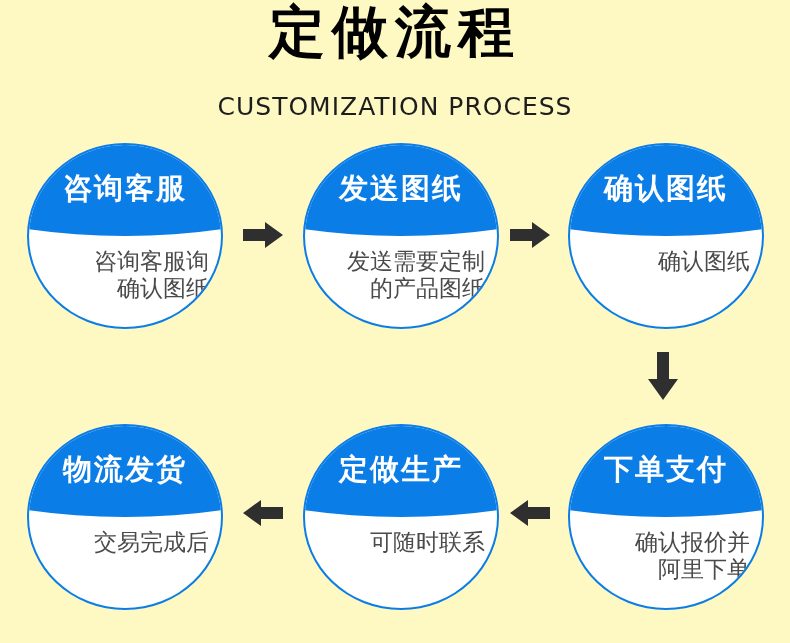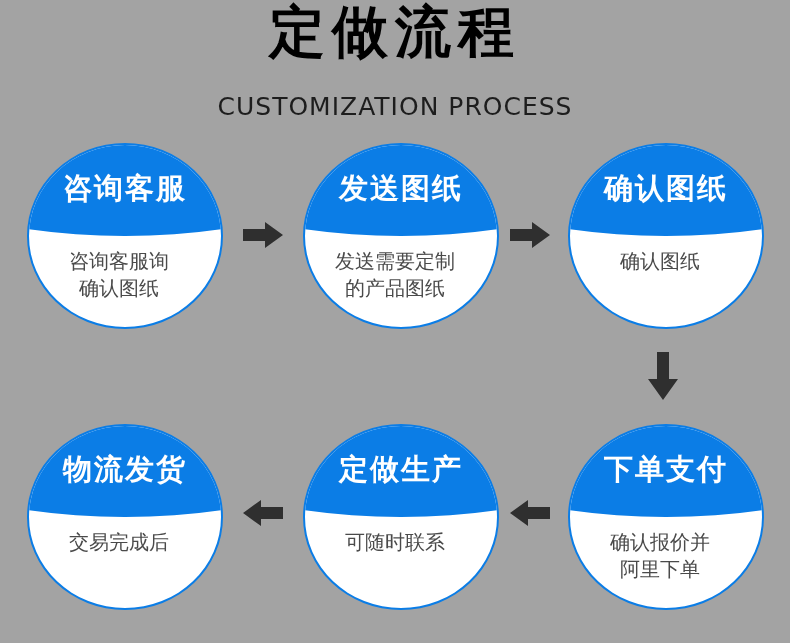--- a/index.html
+++ b/index.html
@@ -1,19 +1,19 @@
 <!DOCTYPE html>
 <html><head>
 <meta charset="utf-8">
 <style>
   html,body { margin:0; padding:0; background:#fff; }
   #stage {
     position:relative;
     width:790px; height:643px;
-    background:#a3a3a3;
+    background:#fef9c3;
     overflow:hidden;
     font-family:"DejaVu Sans","Liberation Sans",sans-serif;
   }
 
   
   .hdr-title {
     position:absolute; top:-4px; left:0; width:100%;
     text-align:center;
     font-size:56px; font-weight:900; color:#000;
     letter-spacing:7px; line-height:1.3;
@@ -45,22 +45,22 @@
   .c-title {
     position:absolute; top:0; left:0; right:0; height:48%;
     display:flex; align-items:center; justify-content:center;
     color:#ffffff;
     font-size:29px; font-weight:700; letter-spacing:2px;
     white-space:nowrap;
   }
   .c-desc {
     position:absolute; top:52%; left:0; right:12px;
     padding-top:8px;
-    text-align:center;
-    font-size:20px; line-height:27px;
+    text-align:right;
+    font-size:23px; line-height:27px;
     color:#4a4a4a;
   }
 
   
   #c1 { left:27px;  top:143px; }
   #c2 { left:303px; top:143px; }
   #c3 { left:568px; top:143px; }
   #c4 { left:568px; top:424px; } 
   #c5 { left:303px; top:424px; } 
   #c6 { left:27px;  top:424px; } 

